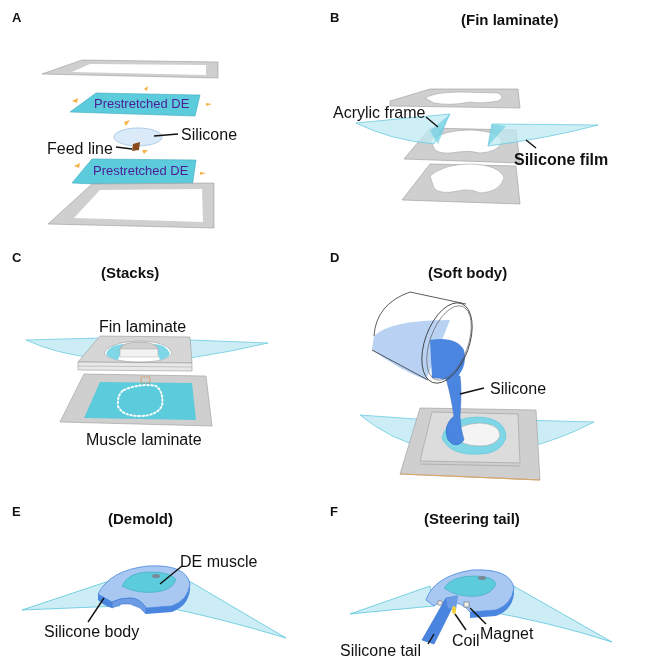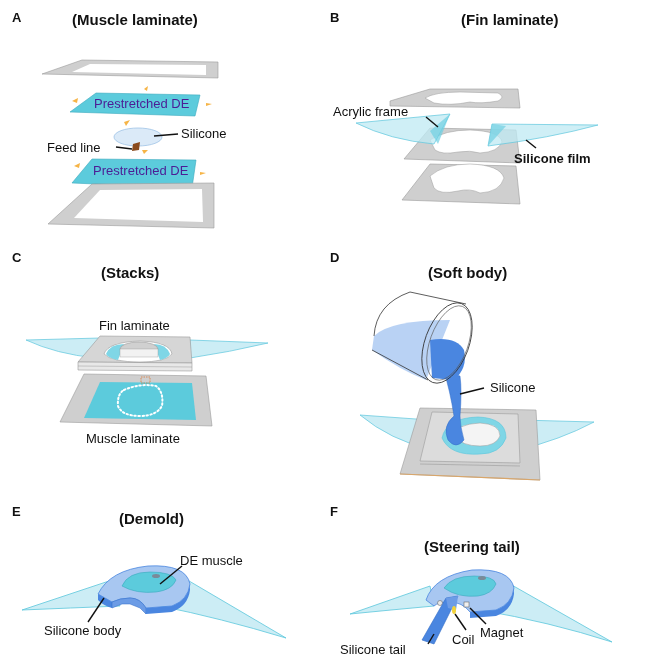--- a/index.html
+++ b/index.html
@@ -1,30 +1,29 @@
 <!DOCTYPE html>
 <html><head>
 <meta charset="utf-8">
 <style>
   html, body { margin: 0; padding: 0; background: #ffffff; }
   body { width: 669px; height: 664px; position: relative; overflow: hidden;
          font-family: "Liberation Sans", sans-serif; color: #111; }
   .panel { position: absolute; }
   .letter { position: absolute; font-weight: bold; font-size: 13px; }
   .title { position: absolute; font-weight: bold; font-size: 15px; white-space: nowrap; }
-  .lbl { position: absolute; font-size: 13px; white-space: nowrap; }
+  .lbl { position: absolute; font-size: 16px; white-space: nowrap; }
   .lbl-in { position: absolute; font-size: 13px; white-space: nowrap; color: #4c1d95; }
   svg { position: absolute; left: 0; top: 0; overflow: visible; }
 </style>
 </head>
 <body>
 
 <div class="panel" style="left:0;top:0;width:330px;height:230px;">
   <span class="letter" style="left:12px;top:10px;">A</span>
-  <span class="title" style="left:72px;top:11px;">(Muscle laminate)</span>
   <svg width="330" height="230">
 
     <g>
       <polygon points="42,74 82,60 218,62 218,78" fill="#cfcfcf" stroke="#9a9a9a" stroke-width="0.6"></polygon>
       <polygon points="72,72 90,64 206,65 206,75" fill="#ffffff"></polygon>
     </g>
 
     <g fill="#f6b446">
       <polygon points="144,89 148,86 147,91"></polygon>
       <polygon points="72,101 78,98 77,103"></polygon>
@@ -145,42 +144,42 @@
       <path d="M42,110 L98,140" fill="none" stroke="#333" stroke-width="0.8"></path>
       <ellipse cx="117" cy="103" rx="22" ry="42" transform="rotate(20 117 103)" fill="none" stroke="#333" stroke-width="0.8"></ellipse>
       <ellipse cx="119" cy="103" rx="19" ry="39" transform="rotate(20 119 103)" fill="none" stroke="#555" stroke-width="0.6"></ellipse>
     </g>
   </svg>
   <span class="lbl" style="left:160px;top:140px;">Silicone</span>
 </div>
 
 <div class="panel" style="left:0;top:490px;width:330px;height:174px;">
   <span class="letter" style="left:12px;top:14px;">E</span>
-  <span class="title" style="left:108px;top:20px;margin-left:11px;">(Demold)</span>
+  <span class="title" style="left:108px;top:20px;">(Demold)</span>
   <svg width="330" height="174">
     <path d="M22,120 L112,90 L120,116 Q70,118 22,120 Z" fill="#bfe9f3" fill-opacity="0.8" stroke="#5bc6dc" stroke-width="0.8"></path>
     <path d="M184,88 L286,148 Q220,128 160,116 Z" fill="#bfe9f3" fill-opacity="0.8" stroke="#5bc6dc" stroke-width="0.8"></path>
     <g>
       <path d="M98,104 Q110,80 148,76 Q186,74 190,94 Q188,110 172,116 L146,118 Q140,108 130,108 Q120,108 112,112 Z" fill="#a8c7f1" stroke="#4a86e0" stroke-width="0.8"></path>
       <path d="M98,104 L98,110 Q104,116 112,118 L112,112 Z" fill="#4a86e0"></path>
       <path d="M112,112 L112,118 L122,114 L130,114 L140,118 L146,124 L146,118 Q140,108 130,108 Q120,108 112,112 Z" fill="#6c9ce6" stroke="#2f6bc6" stroke-width="0.5"></path>
       <path d="M146,118 L172,116 Q188,110 190,94 L190,100 Q188,116 172,122 L146,124 Z" fill="#4a86e0"></path>
       <path d="M122,96 Q128,82 150,82 Q172,82 176,90 Q172,100 156,102 Q136,104 122,96 Z" fill="#5ccbdc" stroke="#3aa9bd" stroke-width="0.6"></path>
       <ellipse cx="156" cy="86" rx="4" ry="2" fill="#7a8a99"></ellipse>
     </g>
     <line x1="160" y1="94" x2="182" y2="76" stroke="#111" stroke-width="1.4"></line>
     <line x1="104" y1="108" x2="88" y2="132" stroke="#111" stroke-width="1.4"></line>
   </svg>
   <span class="lbl" style="left:180px;top:63px;">DE muscle</span>
   <span class="lbl" style="left:44px;top:133px;">Silicone body</span>
 </div>
 
 <div class="panel" style="left:330px;top:490px;width:339px;height:174px;">
   <span class="letter" style="left:0px;top:14px;">F</span>
-  <span class="title" style="left:94px;top:20px;margin-top:28px;">(Steering tail)</span>
+  <span class="title" style="left:94px;top:20px;">(Steering tail)</span>
   <svg width="339" height="174">
     <path d="M20,124 L100,96 L104,116 Q60,120 20,124 Z" fill="#bfe9f3" fill-opacity="0.8" stroke="#5bc6dc" stroke-width="0.8"></path>
     <path d="M180,94 L282,152 Q220,132 150,120 Z" fill="#bfe9f3" fill-opacity="0.8" stroke="#5bc6dc" stroke-width="0.8"></path>
     <g>
       <path d="M96,110 Q104,86 142,80 Q180,78 184,98 Q182,114 166,120 L140,122 Q132,112 120,112 Q108,112 104,116 Z" fill="#a8c7f1" stroke="#4a86e0" stroke-width="0.8"></path>
       <path d="M140,122 L166,120 Q182,114 184,98 L184,104 Q182,120 166,126 L140,128 Z" fill="#4a86e0"></path>
       <path d="M114,98 Q122,86 144,86 Q164,86 166,94 Q162,104 148,106 Q128,108 114,98 Z" fill="#5ccbdc" stroke="#3aa9bd" stroke-width="0.6"></path>
       <ellipse cx="152" cy="88" rx="4" ry="2" fill="#7a8a99"></ellipse>
       <circle cx="110" cy="113" r="2.5" fill="#e8e8e8" stroke="#555" stroke-width="0.5"></circle>
       <rect x="134" y="112" width="5" height="5" fill="#f0f0f0" stroke="#555" stroke-width="0.5"></rect>

